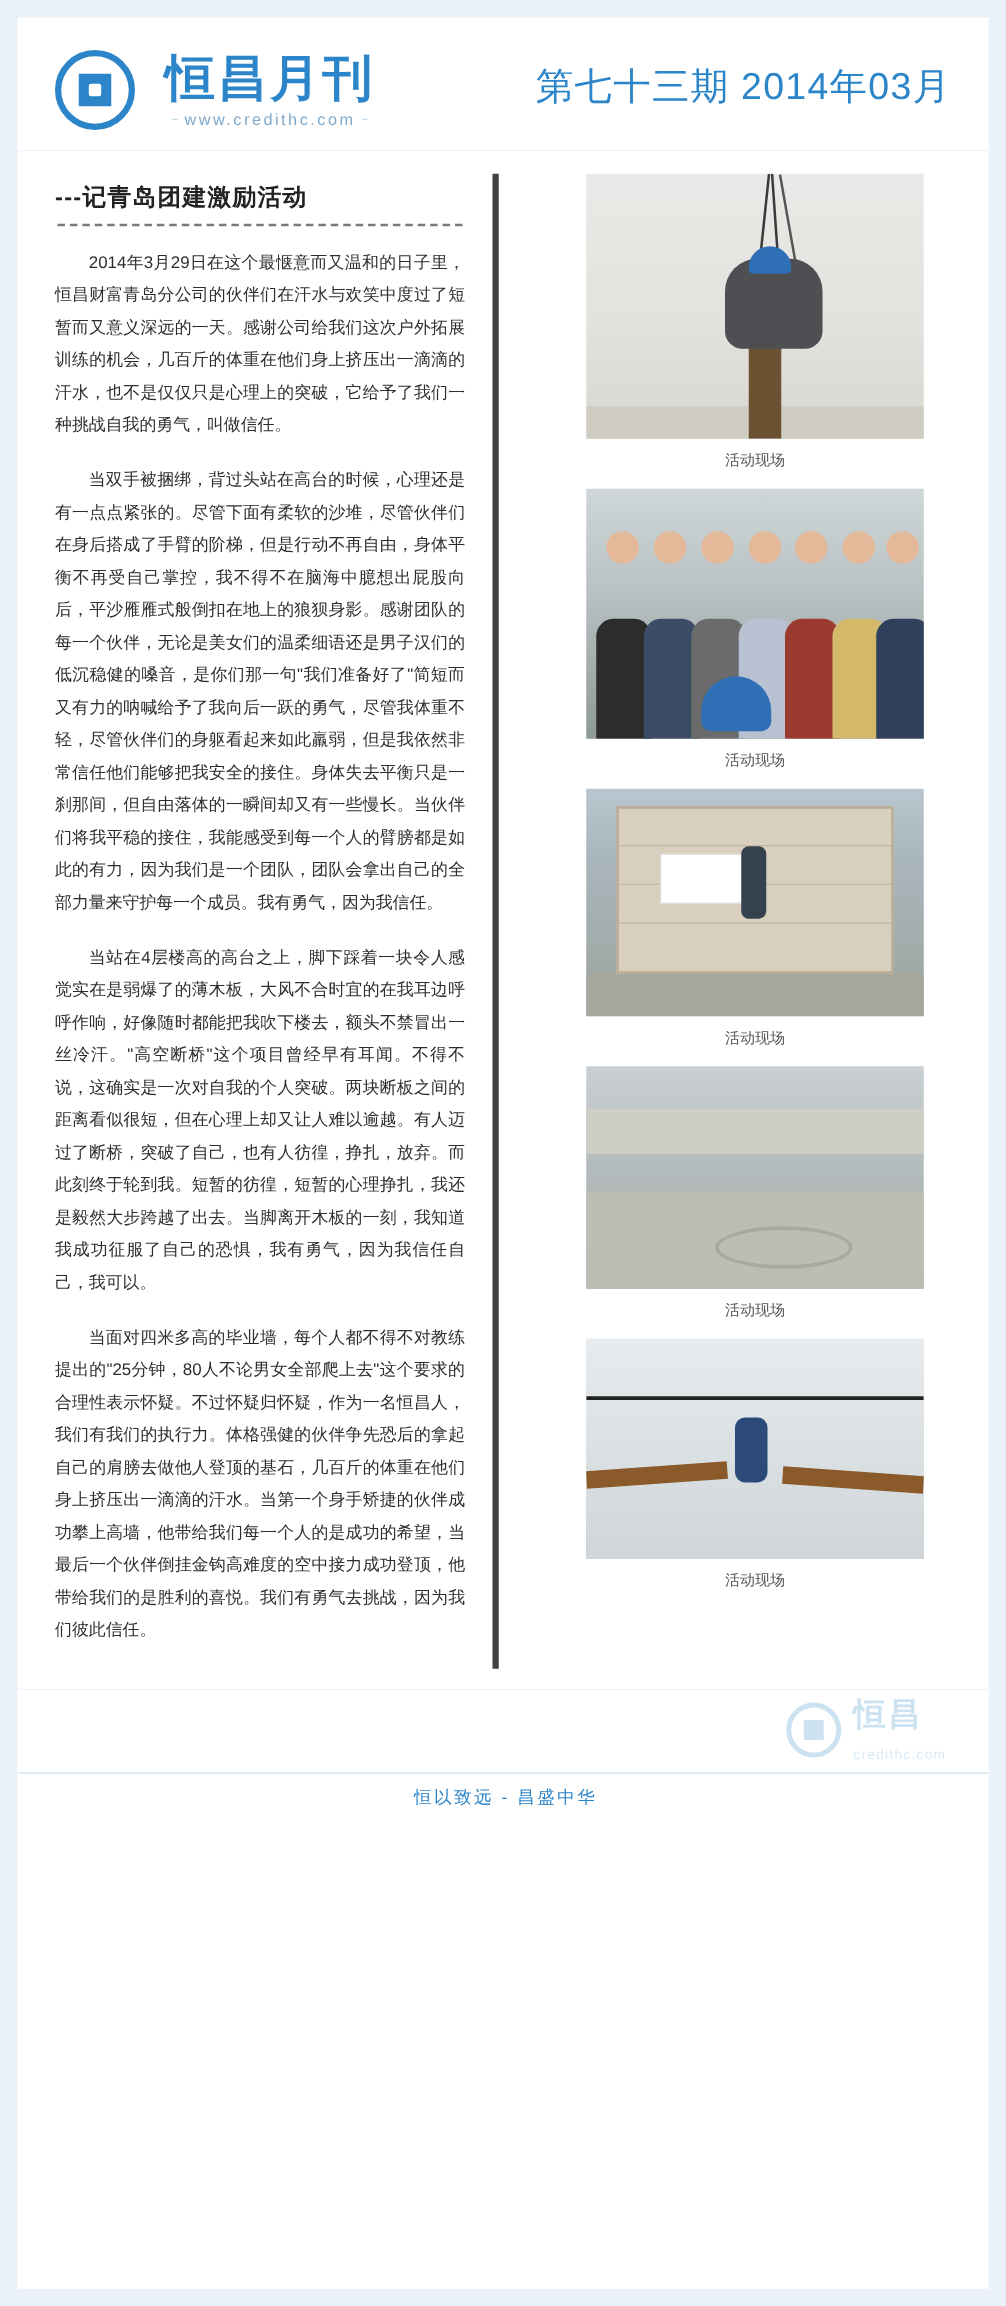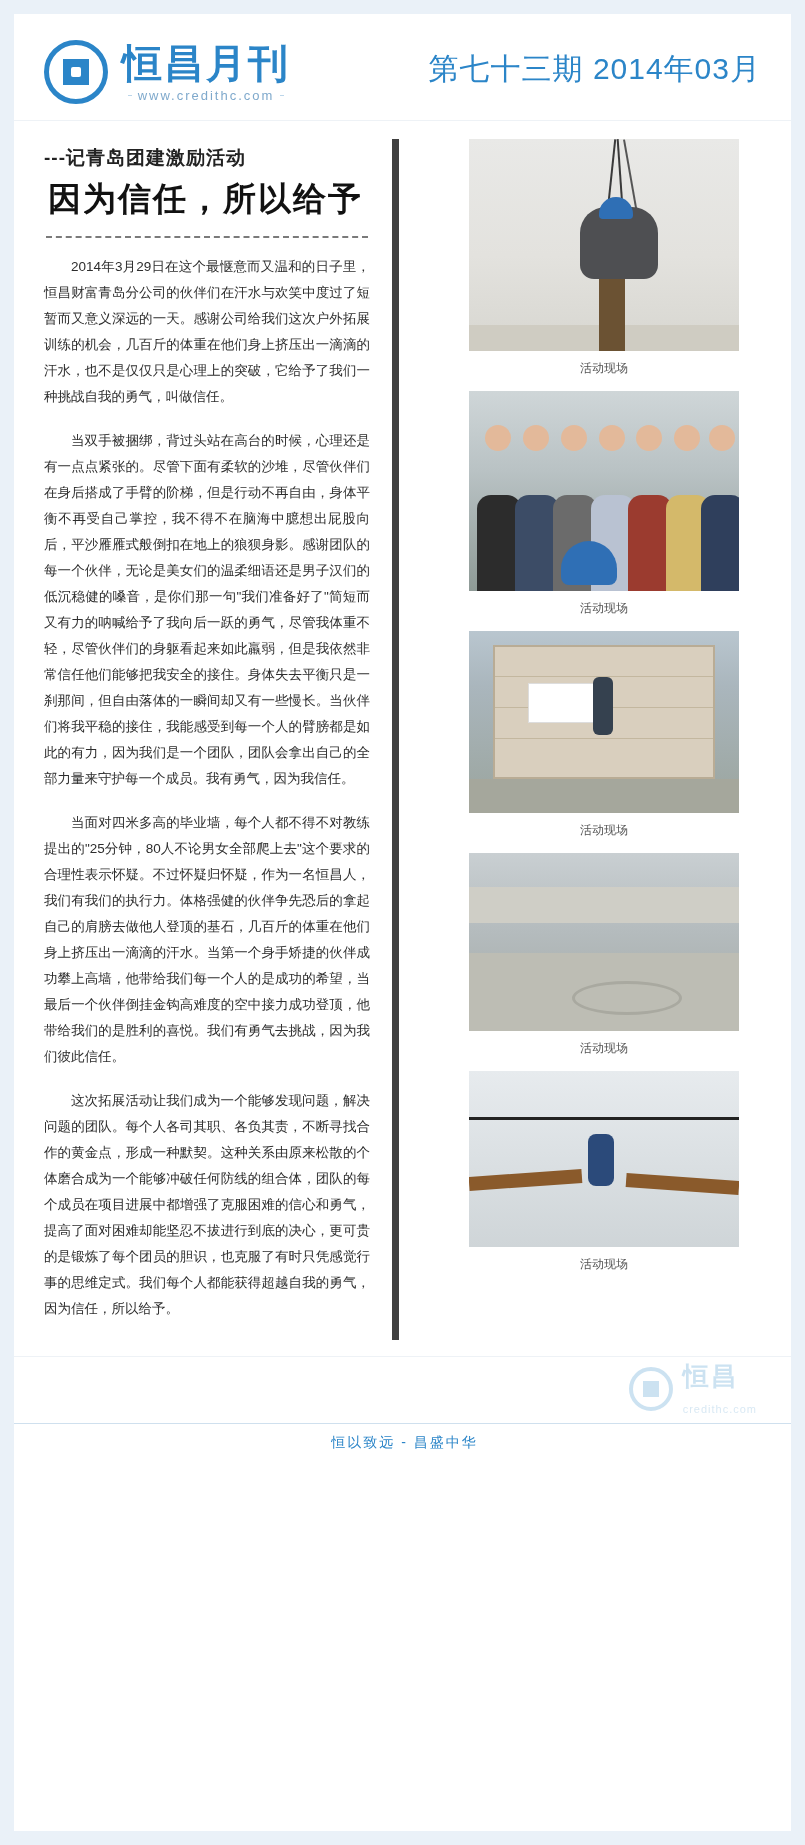--- a/index.html
+++ b/index.html
@@ -49,21 +49,21 @@
     transform: translate(-50%,-50%);
     width: 10px; height: 10px;
     background: #ffffff;
     border-radius: 2px;
   }
   .logo-mark .notch-l, .logo-mark .notch-r {
     position: absolute; background: #fff; width: 6px; height: 16px; top: 24px;
   }
   .logo-mark .notch-l { left: 6px; }
   .logo-mark .notch-r { right: 6px; }
-  .logo-text { margin-left: 14px; }
+  .logo-text { margin-left: 24px; }
   .logo-title {
     font-size: 40px;
     font-weight: bold;
     color: #2b85c8;
     letter-spacing: 2px;
     line-height: 1.05;
   }
   .logo-url {
     font-size: 13px;
     color: #7fa9cc;
@@ -81,21 +81,21 @@
     padding-bottom: 6px;
   }
   
   .content {
     display: flex;
     padding: 18px 30px 10px 30px;
   }
   .col-left {
     width: 355px;
     padding-right: 22px;
-    border-right: 7px solid #404040;
+    border-right: 5px solid #404040;
   }
   .col-right {
     width: 340px;
     padding-left: 22px;
   }
   .subtitle {
     font-size: 19px;
     color: #222;
     font-weight: bold;
     letter-spacing: 1px;
@@ -229,27 +229,26 @@
           </div>
         </div>
       </div>
       <div class="issue">第七十三期  2014年03月</div>
     </div>
 
     <div class="content">
 
       <div class="col-left">
         <div class="subtitle">---记青岛团建激励活动</div>
-        <div class="maintitle">因为信任，所以给予</div>
         <div class="dashrule"></div>
 
         <p class="para">2014年3月29日在这个最惬意而又温和的日子里，恒昌财富青岛分公司的伙伴们在汗水与欢笑中度过了短暂而又意义深远的一天。感谢公司给我们这次户外拓展训练的机会，几百斤的体重在他们身上挤压出一滴滴的汗水，也不是仅仅只是心理上的突破，它给予了我们一种挑战自我的勇气，叫做信任。</p>
         <p class="para">当双手被捆绑，背过头站在高台的时候，心理还是有一点点紧张的。尽管下面有柔软的沙堆，尽管伙伴们在身后搭成了手臂的阶梯，但是行动不再自由，身体平衡不再受自己掌控，我不得不在脑海中臆想出屁股向后，平沙雁雁式般倒扣在地上的狼狈身影。感谢团队的每一个伙伴，无论是美女们的温柔细语还是男子汉们的低沉稳健的嗓音，是你们那一句"我们准备好了"简短而又有力的呐喊给予了我向后一跃的勇气，尽管我体重不轻，尽管伙伴们的身躯看起来如此羸弱，但是我依然非常信任他们能够把我安全的接住。身体失去平衡只是一刹那间，但自由落体的一瞬间却又有一些慢长。当伙伴们将我平稳的接住，我能感受到每一个人的臂膀都是如此的有力，因为我们是一个团队，团队会拿出自己的全部力量来守护每一个成员。我有勇气，因为我信任。</p>
+        <p class="para">当站在4层楼高的高台之上，脚下踩着一块令人感觉实在是弱爆了的薄木板，大风不合时宜的在我耳边呼呼作响，好像随时都能把我吹下楼去，额头不禁冒出一丝冷汗。"高空断桥"这个项目曾经早有耳闻。不得不说，这确实是一次对自我的个人突破。两块断板之间的距离看似很短，但在心理上却又让人难以逾越。有人迈过了断桥，突破了自己，也有人彷徨，挣扎，放弃。而此刻终于轮到我。短暂的彷徨，短暂的心理挣扎，我还是毅然大步跨越了出去。当脚离开木板的一刻，我知道我成功征服了自己的恐惧，我有勇气，因为我信任自己，我可以。</p>
         <p class="para">当面对四米多高的毕业墙，每个人都不得不对教练提出的"25分钟，80人不论男女全部爬上去"这个要求的合理性表示怀疑。不过怀疑归怀疑，作为一名恒昌人，我们有我们的执行力。体格强健的伙伴争先恐后的拿起自己的肩膀去做他人登顶的基石，几百斤的体重在他们身上挤压出一滴滴的汗水。当第一个身手矫捷的伙伴成功攀上高墙，他带给我们每一个人的是成功的希望，当最后一个伙伴倒挂金钩高难度的空中接力成功登顶，他带给我们的是胜利的喜悦。我们有勇气去挑战，因为我们彼此信任。</p>
-        <p class="para">这次拓展活动让我们成为一个能够发现问题，解决问题的团队。每个人各司其职、各负其责，不断寻找合作的黄金点，形成一种默契。这种关系由原来松散的个体磨合成为一个能够冲破任何防线的组合体，团队的每个成员在项目进展中都增强了克服困难的信心和勇气，提高了面对困难却能坚忍不拔进行到底的决心，更可贵的是锻炼了每个团员的胆识，也克服了有时只凭感觉行事的思维定式。我们每个人都能获得超越自我的勇气，因为信任，所以给予。</p>
       </div>
 
       <div class="col-right">
 
         <div class="photo-block">
           <div class="photo ph1">
             <div class="scene">
               <div class="p1-rope1"></div>
                 <div class="p1-rope2"></div>
                 <div class="p1-rope3"></div>

